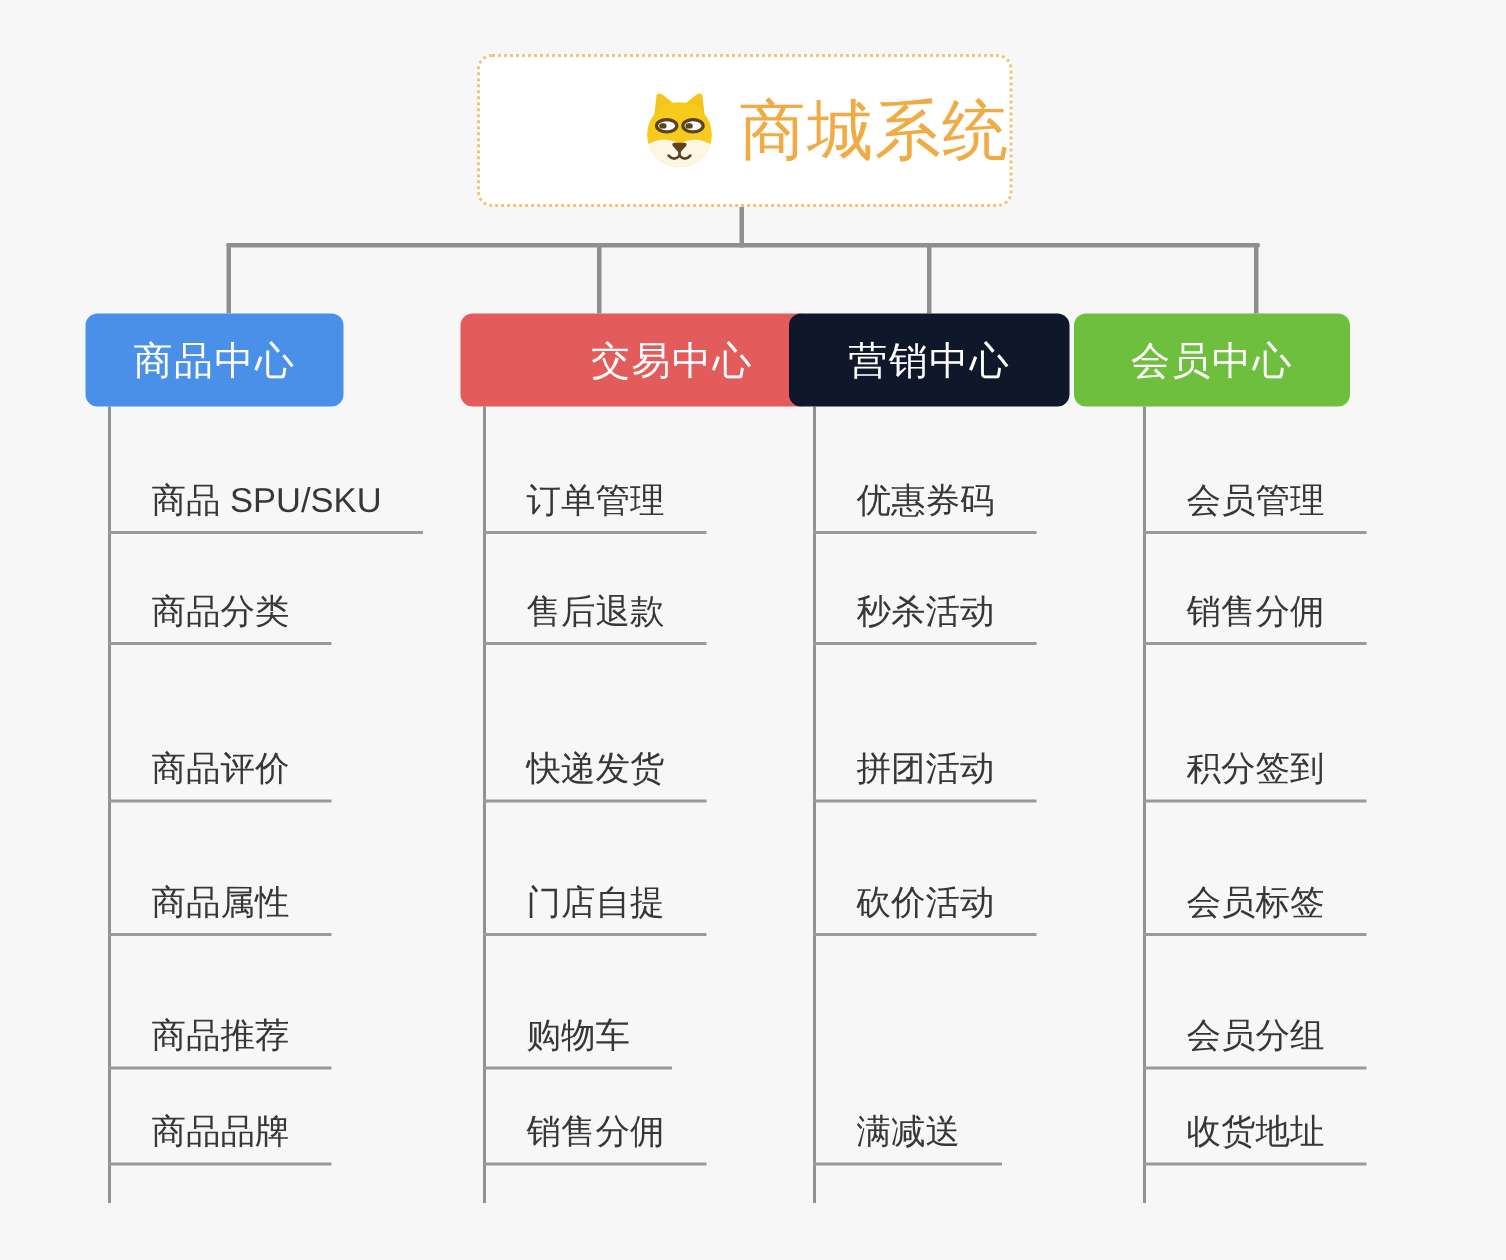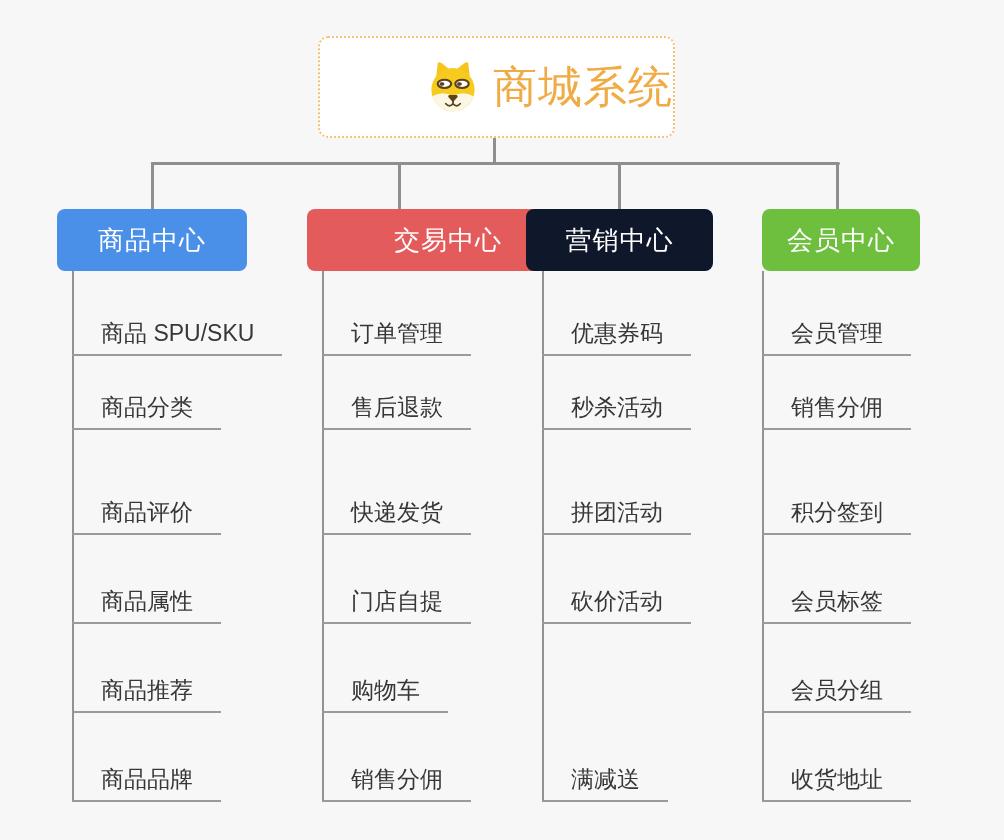--- a/index.html
+++ b/index.html
@@ -21,31 +21,31 @@
     box-sizing:border-box;
   }
   .root-icon{display:flex;align-items:center;}
   .root-title{font-size:44px;color:#f0ab44;letter-spacing:1px;white-space:nowrap;}
   
   .branch{
     position:absolute;top:209px;height:62px;border-radius:8px;
     color:#ffffff;font-size:26px;letter-spacing:1px;
     display:flex;align-items:center;justify-content:center;white-space:nowrap;
   }
-  .b0{left:57px;width:190px;background:#4a8fe8;}
+  .b0{left:57px;width:172px;background:#4a8fe8;}
   .b1{left:307px;width:186px;background:#e35c5b;padding-left:48px;}
   .b2{left:526px;width:187px;background:#eda93f;}
-  .b3{left:762px;width:158px;background:#6fbf3e;}
+  .b3{left:716px;width:184px;background:#6fbf3e;}
   
   .child{
     position:absolute;font-size:23px;line-height:30px;color:#373737;
     padding:0 28px 6px 29px;border-bottom:2px solid #9a9a9a;white-space:nowrap;
   }
   .c0{left:72px}.c1{left:322px}.c2{left:542px}.c3{left:762px}
-  .r0{top:318px}.r1{top:392px}.r2{top:497px}.r3{top:586px}.r4{top:675px}.r5{top:764px}
+  .r0{top:318px}.r1{top:392px}.r2{top:497px}.r3{top:586px}.r4{top:675px}.r5{top:739px}
 </style>
 </head>
 <body>
 
 <div class="canvas" style="background: rgb(247, 247, 247);">
 
   <div class="line v" style="left:493px;top:137px;height:28px"></div>
   <div class="line h" style="left:151px;top:162px;width:689px"></div>
   <div class="line v" style="left:151px;top:162px;height:47px"></div>
   <div class="line v" style="left:398px;top:162px;height:47px"></div>

